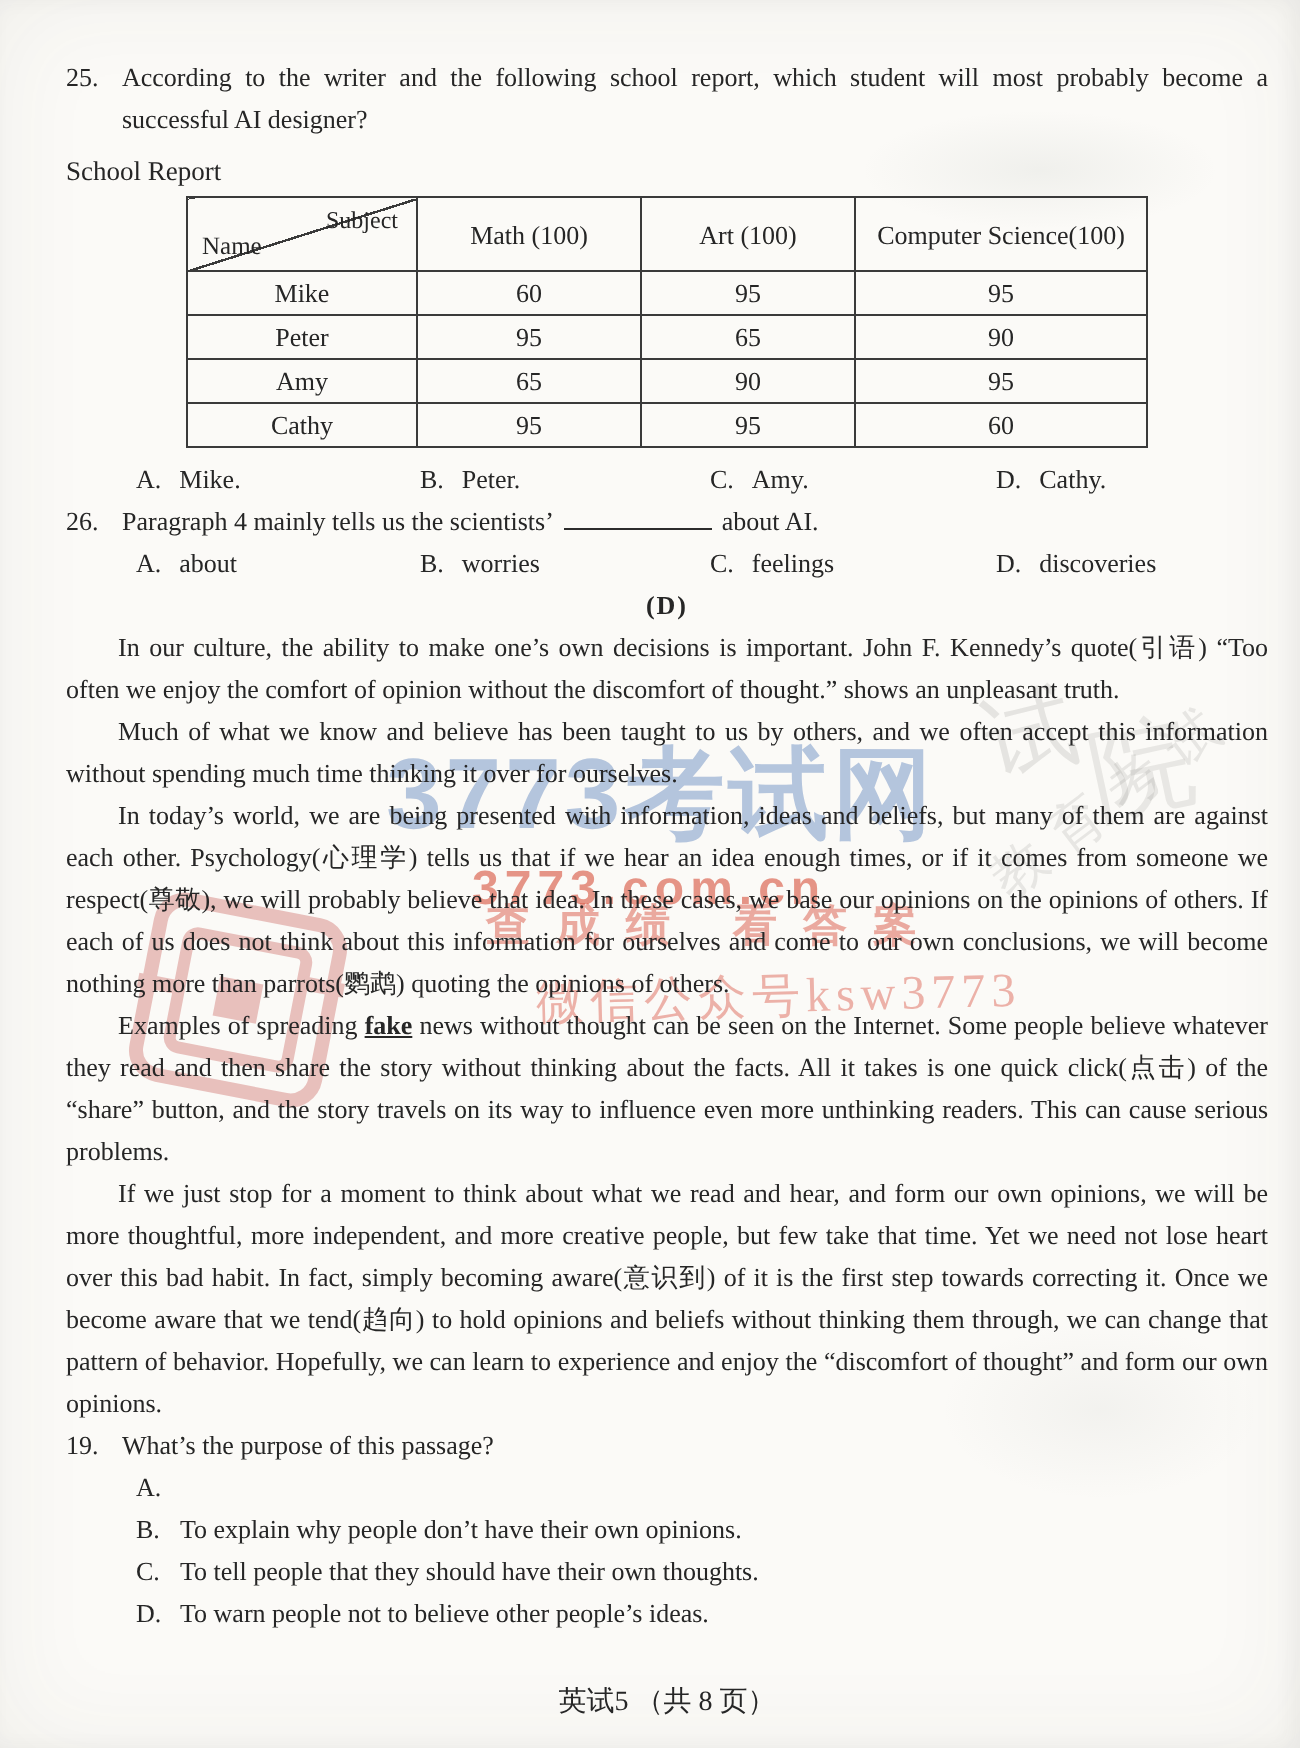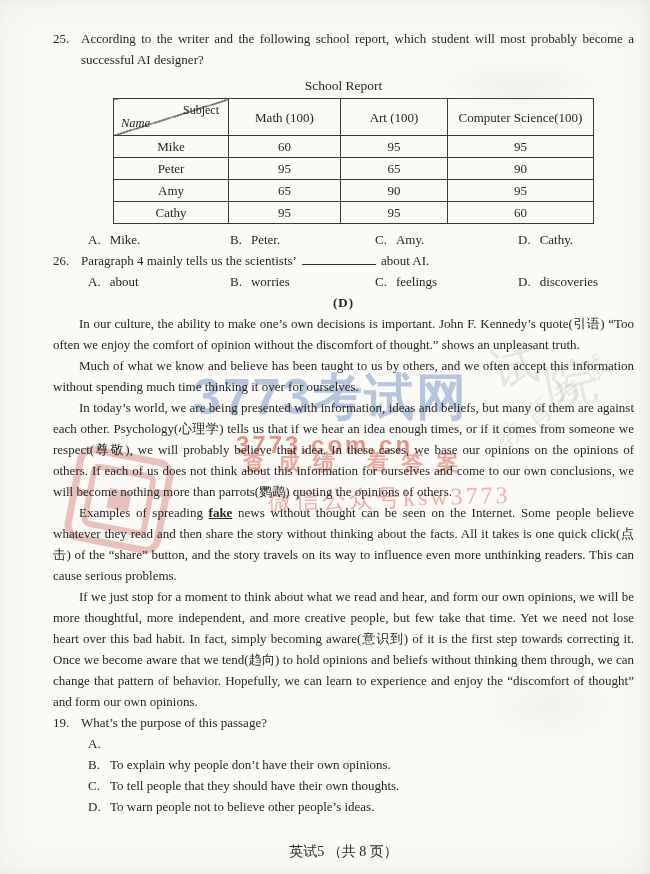--- a/index.html
+++ b/index.html
@@ -6,50 +6,50 @@
   .page {
     position:relative;
     width:650px; height:874px;
     margin:0 auto;
     background:#fbfaf7;
     overflow:hidden;
     font-family:"Liberation Serif","DejaVu Serif",serif;
     color:#262626;
     box-shadow: inset 0 0 50px rgba(60,60,55,0.06), inset -4px 0 10px rgba(60,60,55,0.05);
   }
-  .content { position:relative; padding:28px 16px 0 33px; font-size:13px; line-height:21px; z-index:2;margin-left:20px; }
+  .content { position:relative; padding:28px 16px 0 33px; font-size:13px; line-height:21px; z-index:2; }
 
   
   .question { display:flex; }
   .qnum { flex:0 0 28px; }
   .qtext { flex:1; text-align:justify; }
   .blank { display:inline-block; width:74px; height:13px; border-bottom:1px solid #2c2c2c; margin:0 5px; vertical-align:baseline; }
 
   
   .opt-row { margin-left:35px; display:grid; grid-template-columns:142px 145px 143px auto; }
   .opt { white-space:nowrap; }
   .opt-label { margin-right:9px; }
 
   
   .opt-list { margin-left:35px; }
   .opt-line { display:flex; }
   .opt-line .opt-label { flex:0 0 22px; margin-right:0; }
 
   
-  .tbl-title { text-align:center; margin:5px 0 2px 0; font-size:13.5px; }
+  .tbl-title { text-align:left; margin:5px 0 2px 0; font-size:13.5px; }
   table.report { border-collapse:collapse; margin-left:60px; width:480px; table-layout:fixed; }
   table.report td { border:1.2px solid #3a3a3a; text-align:center; font-size:13px; padding:0; height:20px; }
   table.report tr.hdr td { height:36px; }
   td.corner {
     position:relative;
     background:
       linear-gradient(to bottom right, transparent calc(50% - 0.6px), #3a3a3a calc(50% - 0.6px), #3a3a3a calc(50% + 0.6px), transparent calc(50% + 0.6px));
   }
   .corner-top { position:absolute; top:1px; right:9px; font-size:12px; }
-  .corner-bottom { position:absolute; bottom:1px; left:7px; font-size:12.5px;font-style:italic; }
+  .corner-bottom { position:absolute; bottom:1px; left:7px; font-size:12.5px; }
   col.c-name { width:115px; } col.c-math { width:112px; } col.c-art { width:107px; } col.c-cs { width:146px; }
 
   .marker { text-align:center; font-weight:bold; letter-spacing:1px; }
 
   
   .passage p { margin:0; text-indent:2em; text-align:justify; }
   .u-bold { font-weight:bold; text-decoration:underline; }
 
   .footer { text-align:center; margin-top:24px; font-size:14px; }
 

